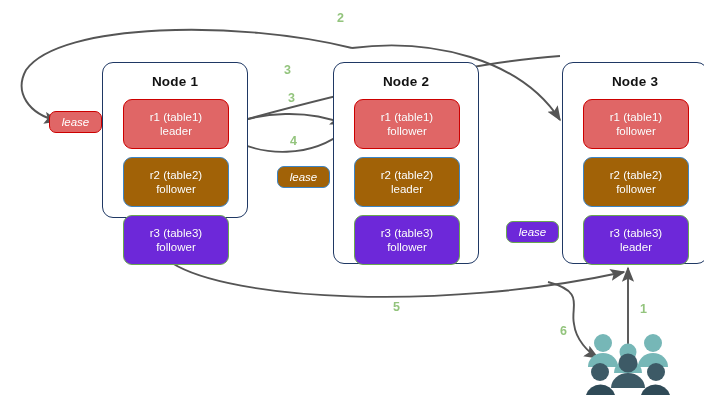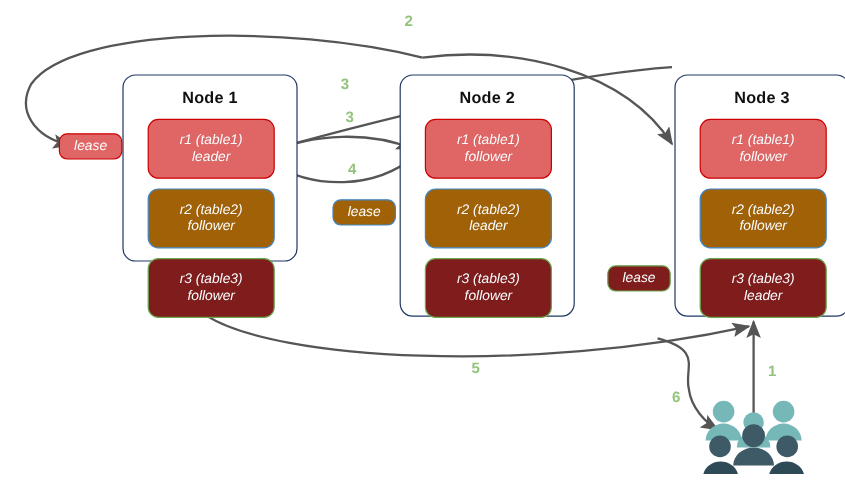--- a/index.html
+++ b/index.html
@@ -53,33 +53,32 @@
     border-radius: 9px;
     display: flex;
     flex-direction: column;
     align-items: center;
     justify-content: center;
     color: #ffffff;
     font-size: 11.5px;
     line-height: 14px;
     text-align: center;
     text-shadow: 0 0 1px rgba(0,0,0,0.12);
-    font-style: italic;
   }
   .replica .l1, .replica .l2 { display: block; }
   .rep-red {
     background: #e06666;
     border: 1.6px solid #cc0000;
   }
   .rep-blue {
     background: #a16207;
     border: 1.6px solid #3d85c6;
   }
   .rep-green {
-    background: #7f1d1d;
+    background: #6d28d9;
     border: 1.6px solid #6aa84f;
   }
   .lease {
     position: absolute;
     box-sizing: border-box;
     border-radius: 7px;
     display: flex;
     align-items: center;
     justify-content: center;
     color: #ffffff;

